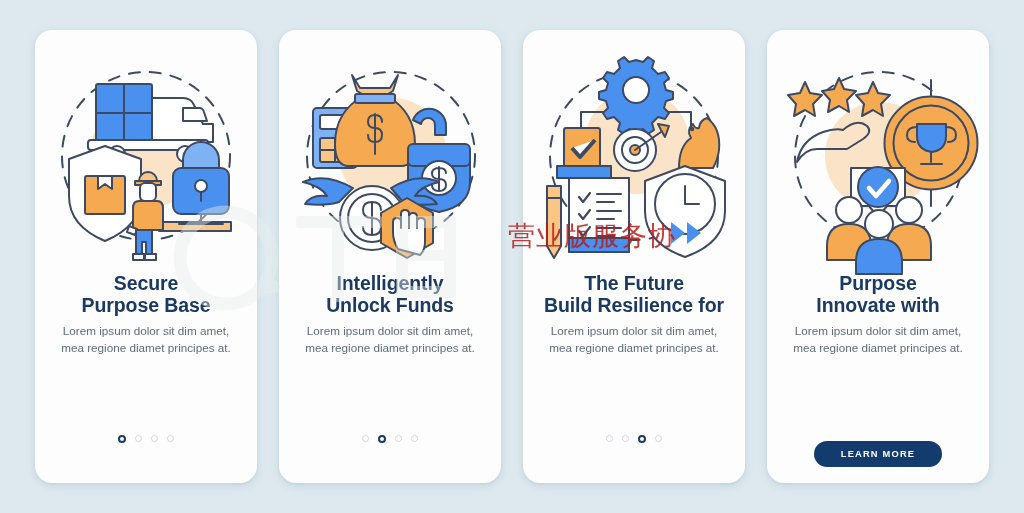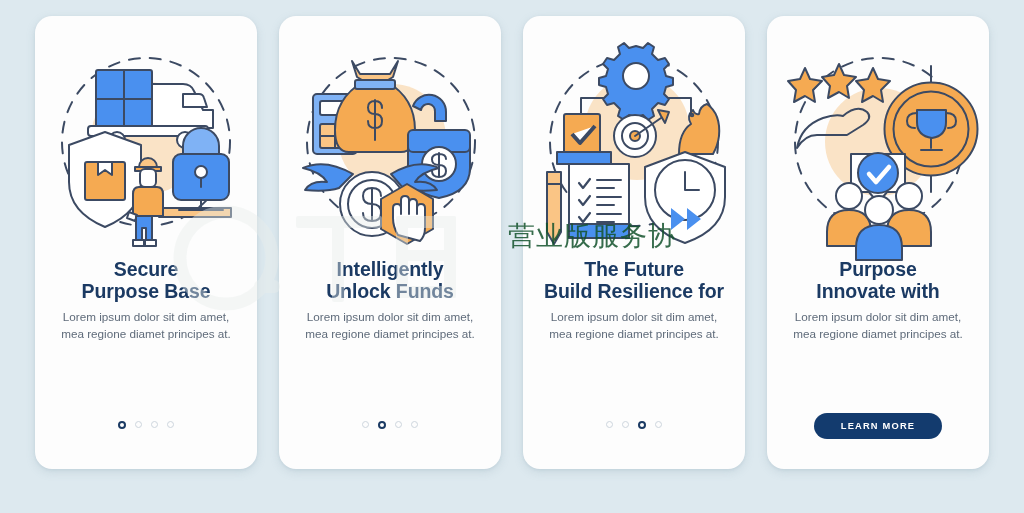--- a/index.html
+++ b/index.html
@@ -12,41 +12,41 @@
     font-family: "Liberation Sans", sans-serif;
     position: relative;
   }
 
   #stage {
     position: absolute; inset: 0;
     display: flex;
     align-items: flex-start;
     justify-content: center;
     gap: 22px;
-    padding: 16px 28px 0 28px;
+    padding: 30px 28px 0 28px;
   }
 
   
   #watermark {
     position: absolute; inset: 0;
     pointer-events: none;
     z-index: 5;
   }
   .wm-logo {
     position: absolute;
     left: 168px; top: 198px;
     width: 300px; height: 118px;
     opacity: .42;
   }
   .wm-logo svg { width: 100%; height: 100%; display: block; }
   .wm-text {
     position: absolute;
     left: 508px; top: 216px;
     width: 260px;
-    color: #14532d;
+    color: #b91c1c;
     opacity: .85;
     font-family: "DejaVu Sans", sans-serif;
     font-size: 27px;
     line-height: 40px;
     letter-spacing: 1px;
     white-space: nowrap;
   }
   .wm-text div { text-shadow: 0 0 1px rgba(0,0,0,.04); }
 
   
@@ -109,21 +109,21 @@
   }
   .dot.active {
     border-color: #1b3a63;
     border-width: 2.2px;
     background: #fff;
     width: 8px; height: 8px;
   }
 
   .learn-btn {
     position: absolute;
-    bottom: 30px;
+    bottom: 16px;
     left: 50%; transform: translateX(-50%);
     width: 128px; height: 26px;
     border: none;
     border-radius: 14px;
     background: #133b6e;
     color: #ffffff;
     font-family: "Liberation Sans", sans-serif;
     font-size: 9.3px;
     font-weight: bold;
     letter-spacing: 1.2px;

